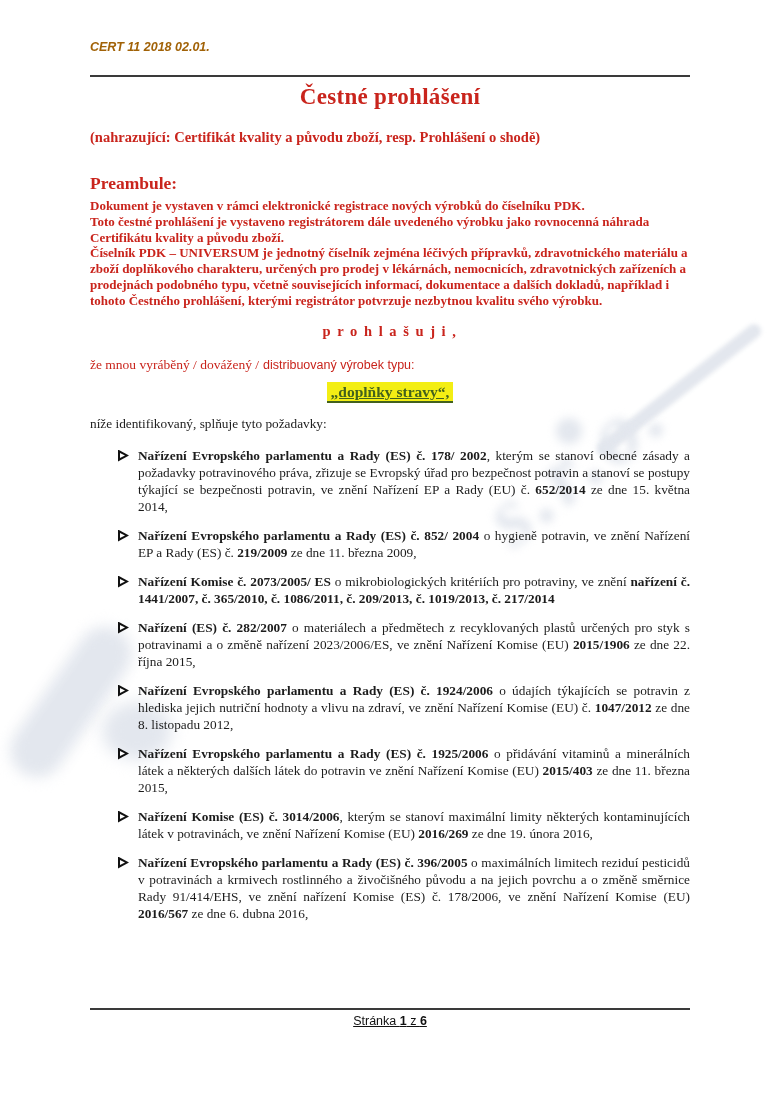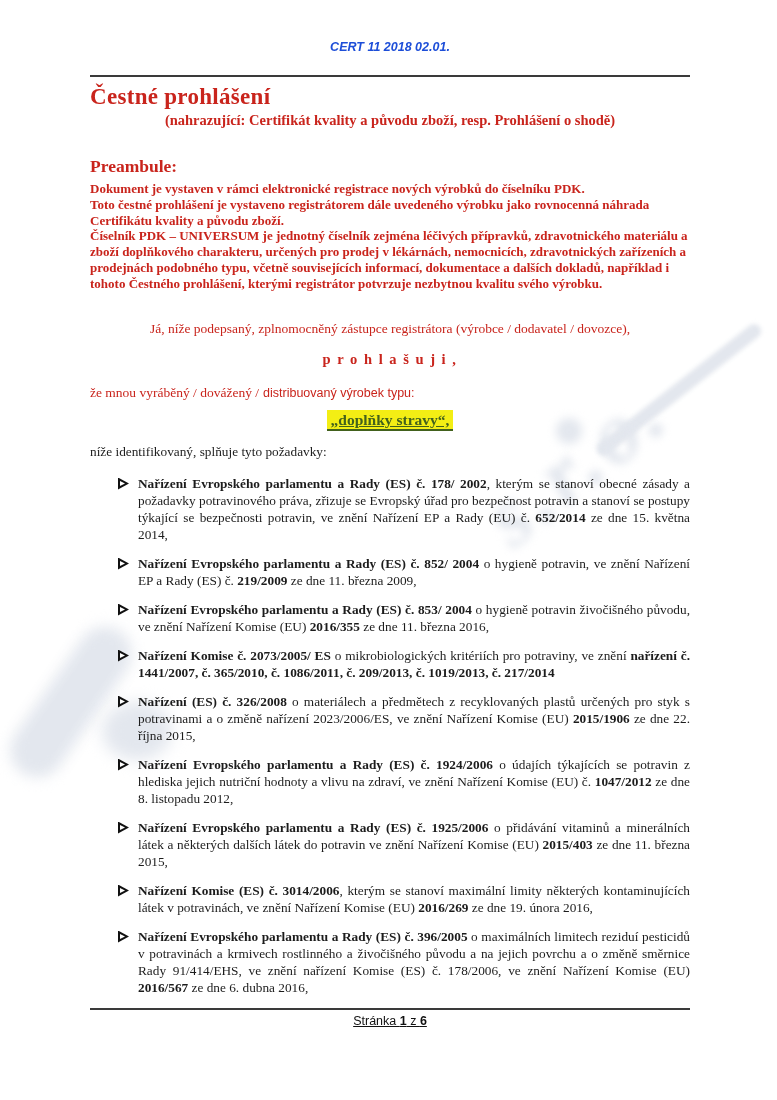--- a/index.html
+++ b/index.html
@@ -50,39 +50,38 @@
     position:absolute;left:556px;top:418px;width:26px;height:26px;
     background:var(--watermark);border-radius:50%;filter:blur(5px);
   }
   
   .content{
     position:relative;z-index:1;
     padding:0 87px 0 90px;
   }
   .doc-code{
     padding-top:40px;
-    text-align:center;
+    text-align:left;
     font:italic 600 12.5px "Liberation Sans", sans-serif;
-    color:#1d4ed8;
+    color:#a16207;
   }
   .top-rule{
     margin-top:21px;
     border-top:2px solid var(--rule);
     height:0;
   }
   .title{
     margin-top:7px;
-    text-align:left;
+    text-align:center;
     font:bold 23px "Liberation Serif", serif;
     color:var(--accent-red);
     letter-spacing:.3px;
   }
   .subtitle{
-    margin-top:2px;
-    text-align:center;
+    margin-top:19px;
     font:bold 14.5px "Liberation Serif", serif;
     color:var(--accent-red);
   }
   .preamble{margin-top:27px;color:var(--accent-red);}
   .preamble-heading{
     font:bold 17.5px "Liberation Serif", serif;
     margin-bottom:4px;
   }
   .preamble-line{
     font:bold 13px/15.8px "Liberation Serif", serif;
@@ -187,21 +186,20 @@
     <div class="title">Čestné prohlášení</div>
     <div class="subtitle">(nahrazující: Certifikát kvality a původu zboží, resp. Prohlášení o shodě)</div>
 
     <div class="preamble">
       <div class="preamble-heading">Preambule:</div>
       <div class="preamble-line">Dokument je vystaven v rámci elektronické registrace nových výrobků do číselníku PDK.</div>
       <div class="preamble-line">Toto čestné prohlášení je vystaveno registrátorem dále uvedeného výrobku jako rovnocenná náhrada Certifikátu kvality a původu zboží.</div>
       <div class="preamble-line">Číselník PDK – UNIVERSUM je jednotný číselník zejména léčivých přípravků, zdravotnického materiálu a zboží doplňkového charakteru, určených pro prodej v lékárnách, nemocnicích, zdravotnických zařízeních a prodejnách podobného typu, včetně souvisejících informací, dokumentace a dalších dokladů, například i tohoto Čestného prohlášení, kterými registrátor potvrzuje nezbytnou kvalitu svého výrobku.</div>
     </div>
 
-    <div class="decl-intro">Já, níže podepsaný, zplnomocněný zástupce registrátora (výrobce / dodavatel / dovozce),</div>
 
     <div class="decl-verb">p r o h l a š u j i ,</div>
 
     <div class="decl-product"><span class="serif-part">že mnou vyráběný / dovážený  /</span> <span class="sans-part">distribuovaný výrobek typu:</span></div>
 
     <div class="highlight-row">
       <span class="highlight">„doplňky stravy“,</span>
     </div>
 
     <div class="req-intro">níže identifikovaný, splňuje tyto požadavky:</div>
@@ -210,29 +208,25 @@
         <div class="req-item">
           <span class="req-bullet"></span>
           <div class="req-text"><span class="b">Nařízení Evropského parlamentu a Rady (ES) č. 178/ 2002</span><span>, kterým se stanoví obecné zásady a požadavky potravinového práva, zřizuje se Evropský úřad pro bezpečnost potravin a stanoví se postupy týkající se bezpečnosti potravin, ve znění Nařízení EP a Rady (EU) č. </span><span class="b">652/2014</span><span> ze dne 15. května 2014,</span></div>
         </div>
         <div class="req-item">
           <span class="req-bullet"></span>
           <div class="req-text"><span class="b">Nařízení Evropského parlamentu a Rady (ES) č. 852/ 2004</span><span> o hygieně potravin, ve znění Nařízení EP a Rady (ES) č. </span><span class="b">219/2009</span><span> ze dne 11. března 2009,</span></div>
         </div>
         <div class="req-item">
           <span class="req-bullet"></span>
-          <div class="req-text"><span class="b">Nařízení Evropského parlamentu a Rady (ES) č. 853/ 2004</span><span> o hygieně potravin živočišného původu, ve znění Nařízení Komise (EU) </span><span class="b">2016/355</span><span> ze dne 11. března 2016,</span></div>
-        </div>
-        <div class="req-item">
-          <span class="req-bullet"></span>
           <div class="req-text"><span class="b">Nařízení Komise č. 2073/2005/ ES</span><span> o mikrobiologických kritériích pro potraviny, ve znění </span><span class="b">nařízení č. 1441/2007, č. 365/2010, č. 1086/2011, č. 209/2013, č. 1019/2013, č. 217/2014</span></div>
         </div>
         <div class="req-item">
           <span class="req-bullet"></span>
-          <div class="req-text"><span class="b">Nařízení (ES) č. 326/2008</span><span> o materiálech a předmětech z recyklovaných plastů určených pro styk s potravinami a o změně nařízení 2023/2006/ES, ve znění Nařízení Komise (EU) </span><span class="b">2015/1906</span><span> ze dne 22. října 2015,</span></div>
+          <div class="req-text"><span class="b">Nařízení (ES) č. 282/2007</span><span> o materiálech a předmětech z recyklovaných plastů určených pro styk s potravinami a o změně nařízení 2023/2006/ES, ve znění Nařízení Komise (EU) </span><span class="b">2015/1906</span><span> ze dne 22. října 2015,</span></div>
         </div>
         <div class="req-item">
           <span class="req-bullet"></span>
           <div class="req-text"><span class="b">Nařízení Evropského parlamentu a Rady (ES) č. 1924/2006</span><span>  o údajích týkajících se potravin z hlediska jejich nutriční hodnoty a vlivu na zdraví, ve znění Nařízení Komise (EU) č. </span><span class="b">1047/2012</span><span> ze dne 8. listopadu 2012,</span></div>
         </div>
         <div class="req-item">
           <span class="req-bullet"></span>
           <div class="req-text"><span class="b">Nařízení Evropského parlamentu a Rady (ES) č. 1925/2006</span><span>  o přidávání vitaminů a minerálních látek a některých dalších látek do potravin ve znění Nařízení Komise (EU) </span><span class="b">2015/403</span><span> ze dne 11. března 2015,</span></div>
         </div>
         <div class="req-item">

